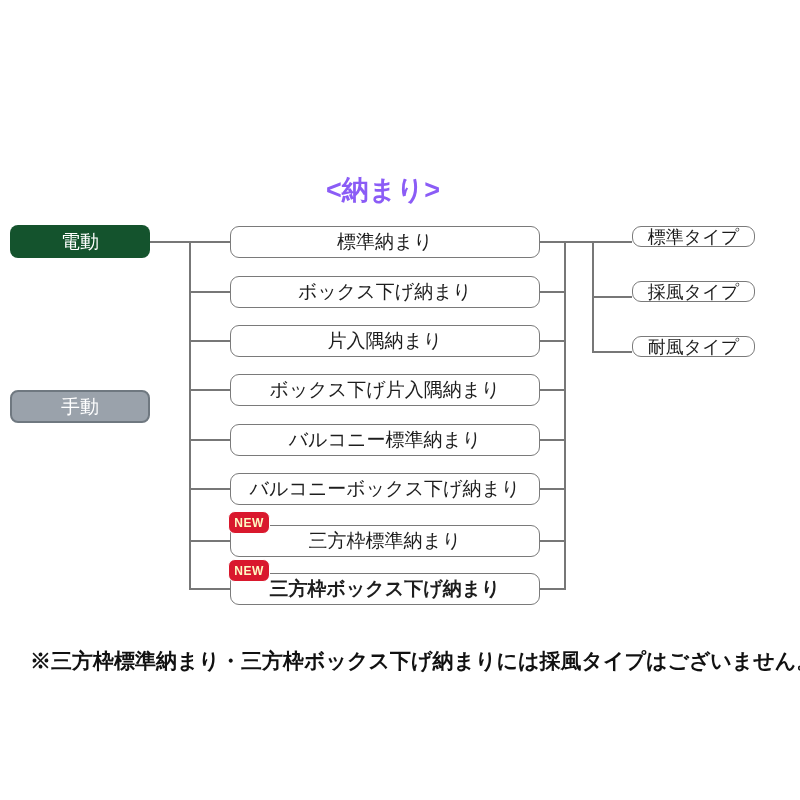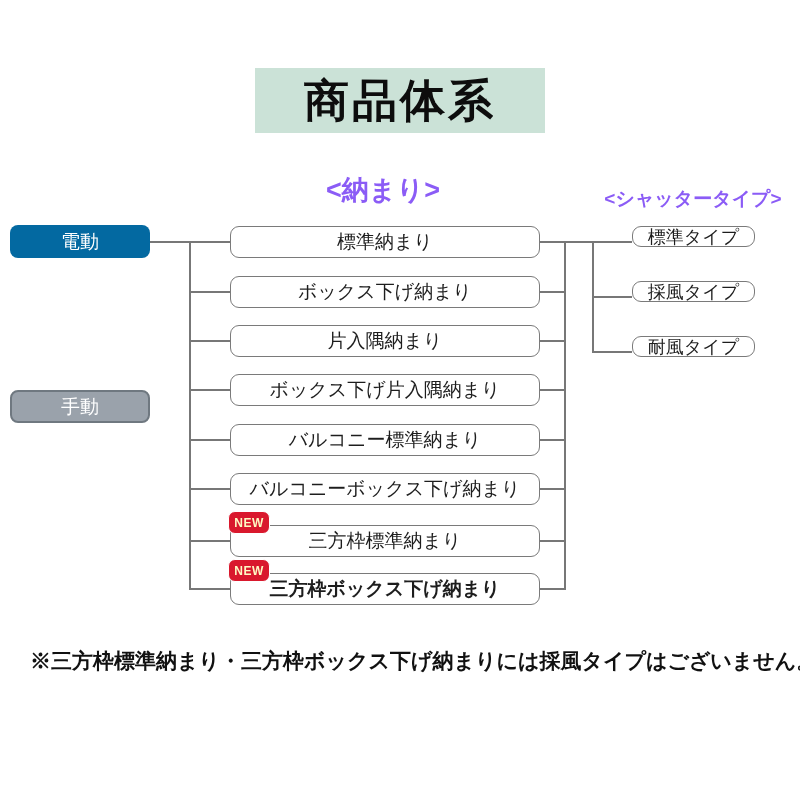--- a/index.html
+++ b/index.html
@@ -13,21 +13,21 @@
     font-size:45px;font-weight:bold;color:#0d0d0d;letter-spacing:3px;
   }
   .hdr{position:absolute;font-weight:bold;color:#8b5cf6;text-align:center;}
   .hdr-fitting{left:283px;top:172px;width:200px;font-size:27px;}
   .hdr-shutter{left:593px;top:186px;width:200px;font-size:19px;}
   .drive{
     position:absolute;left:10px;width:140px;height:33px;border-radius:8px;
     display:flex;align-items:center;justify-content:center;
     font-size:19px;color:#ffffff;
   }
-  .drive.electric{top:225px;background:#0369a1;}
+  .drive.electric{top:225px;background:#14532d;}
   .drive.manual{top:390px;background:#9aa2ab;border:2px solid #6f7880;box-sizing:border-box;}
   .fit-box{
     position:absolute;left:230px;width:310px;height:32px;box-sizing:border-box;
     background:#ffffff;border:1.5px solid #7a7a7a;border-radius:9px;
     display:flex;align-items:center;justify-content:center;
     font-size:19px;color:#1d1d1d;
   }
   .type-box{
     position:absolute;left:632px;width:123px;height:21px;box-sizing:border-box;
     background:#ffffff;border:1.5px solid #7a7a7a;border-radius:9px;
@@ -46,24 +46,22 @@
   .footnote{
     position:absolute;left:30px;top:647px;width:760px;
     font-size:21px;font-weight:600;color:#111;letter-spacing:0px;white-space:nowrap;
   }
 </style>
 </head>
 <body>
 
 <div class="canvas">
 
-  <div class="title-box">商品体系</div>
 
   <div class="hdr hdr-fitting">&lt;納まり&gt;</div>
-  <div class="hdr hdr-shutter">&lt;シャッタータイプ&gt;</div>
 
   <div class="drive electric">電動</div>
   <div class="drive manual">手動</div>
 
   <div class="line h-line" style="left:150px;top:241px;width:40px;"></div>
 
   <div class="line v-line" style="left:189px;top:241px;height:349px;"></div>
 
   <div class="line h-line" style="left:189px;top:241px;width:41px;"></div>
   <div class="line h-line" style="left:189px;top:291px;width:41px;"></div>

